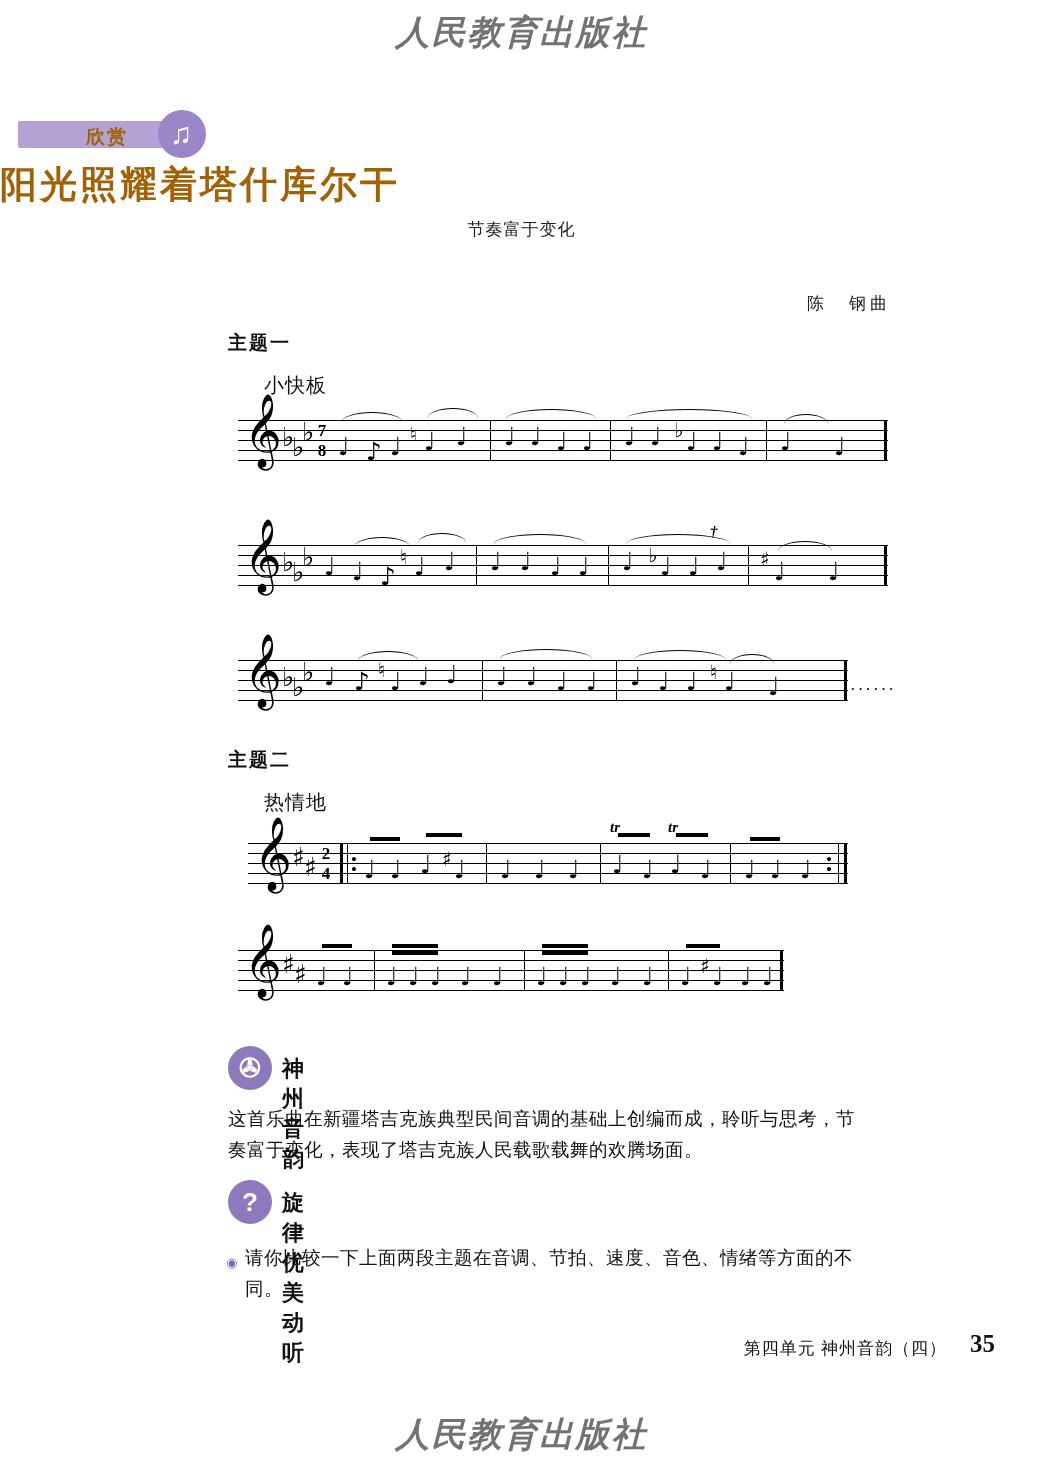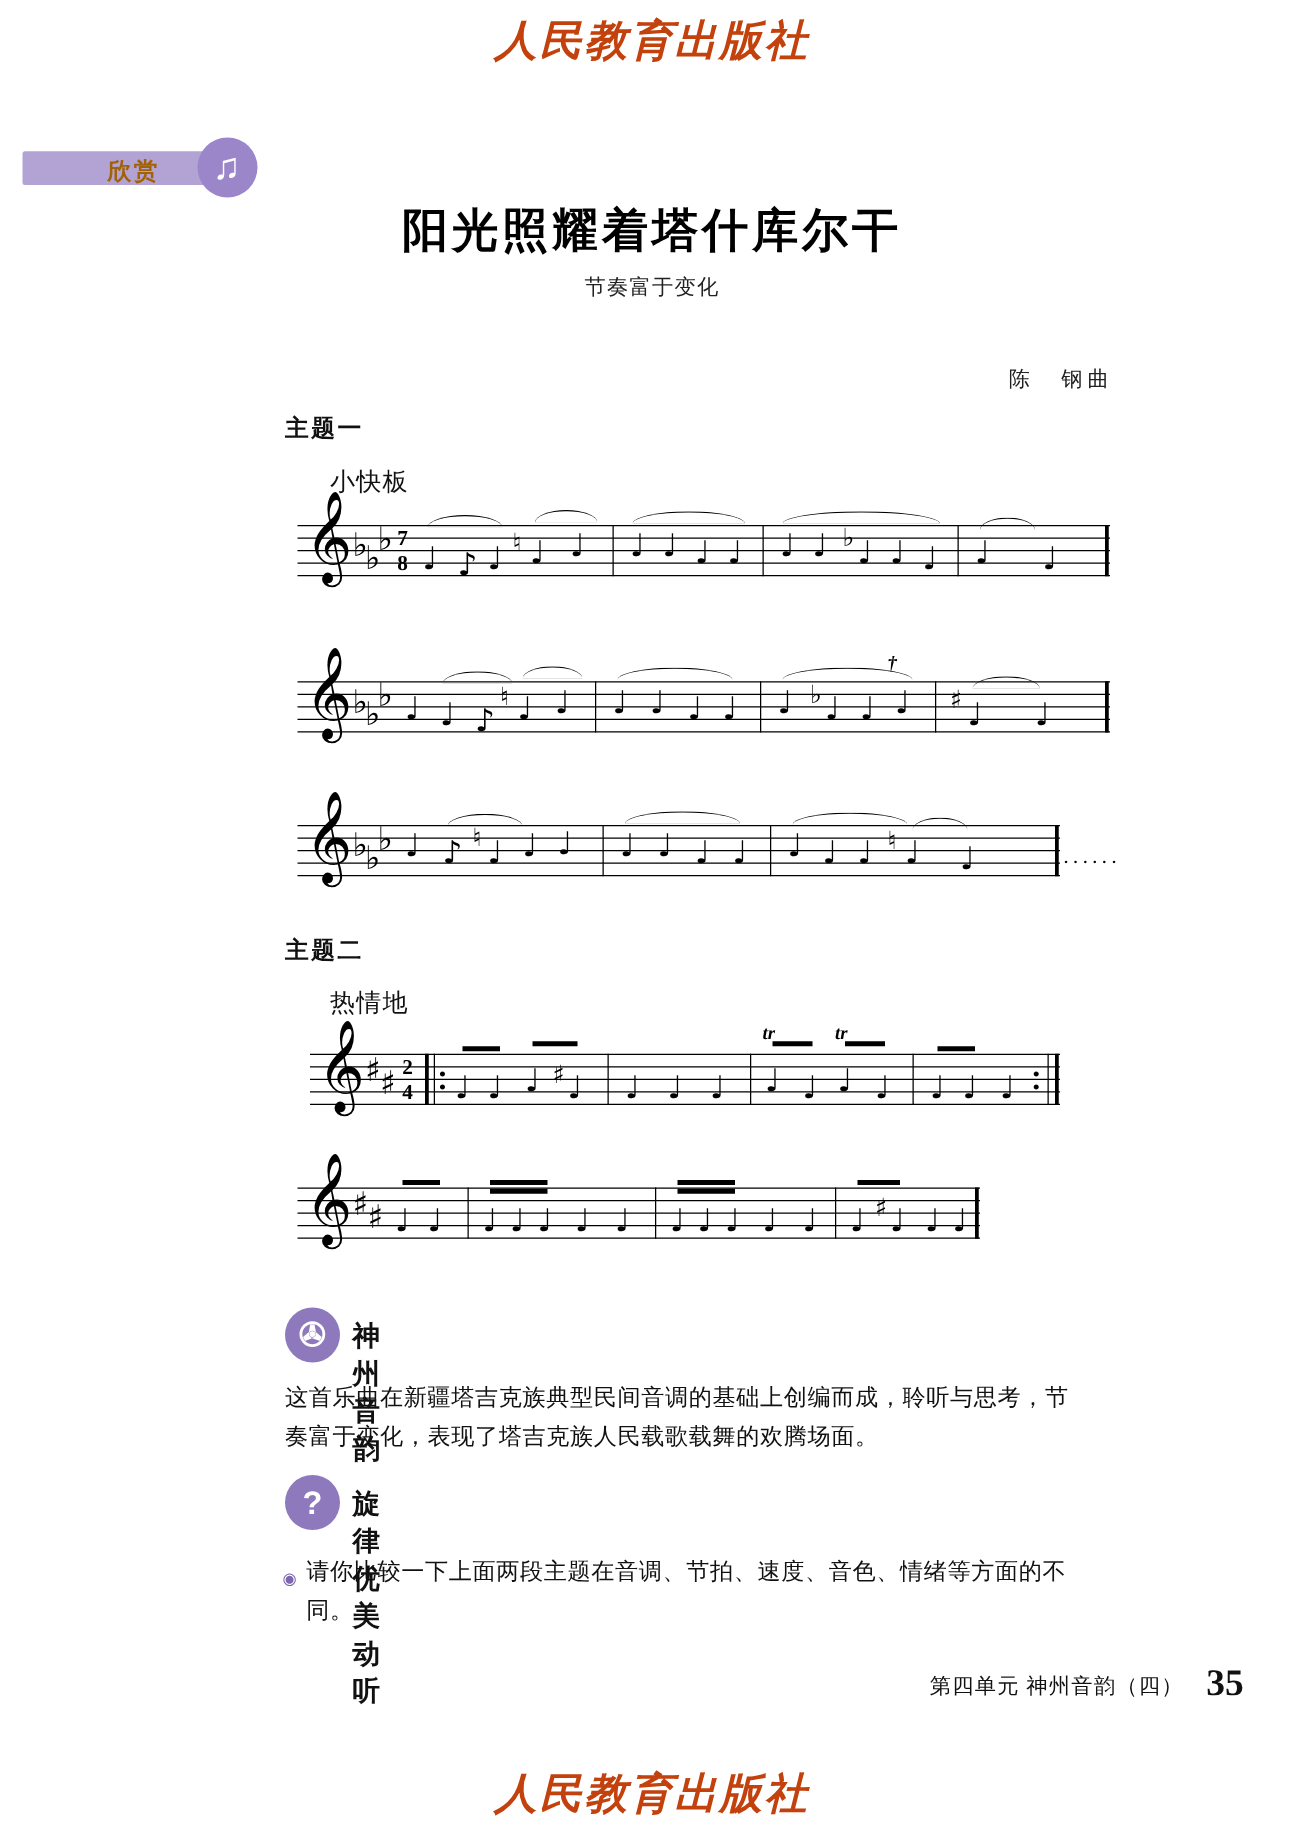--- a/index.html
+++ b/index.html
@@ -15,21 +15,21 @@
     color: #1a1a1a;
     overflow: hidden;
   }
 
   
   .publisher-mark {
     position: absolute;
     left: 0;
     width: 100%;
     text-align: center;
-    color: #c2410c;
+    color: #737373;
     font-family: "Liberation Serif", serif;
     font-weight: bold;
     font-style: italic;
     font-size: 34px;
     letter-spacing: 2px;
     white-space: nowrap;
   }
   .publisher-top { top: 10px; }
   .publisher-bottom { top: 1412px; }
 
@@ -77,26 +77,25 @@
     color: #ffffff;
     line-height: 40px;
   }
 
   
   .song-title {
     position: absolute;
     left: 0;
     top: 160px;
     width: 100%;
-    text-align: center;
     font-family: "Liberation Serif", serif;
     font-weight: bold;
     font-size: 37px;
     letter-spacing: 3px;
-    color: #000000;
+    color: #a16207;
   }
   .song-subtitle {
     position: absolute;
     left: 0;
     top: 218px;
     width: 100%;
     text-align: center;
     font-size: 17px;
     letter-spacing: 1px;
     color: #222;
@@ -302,21 +301,21 @@
     right: 96px;
     top: 1337px;
     font-size: 17px;
     letter-spacing: 1px;
     color: #111;
   }
   .footer-page {
     position: absolute;
     right: 48px;
     top: 1330px;
-    font-size: 30px;
+    font-size: 25px;
     font-weight: bold;
     color: #111;
   }
 </style>
 </head>
 <body>
 
 <div class="publisher-mark publisher-top">人民教育出版社</div>
 
 <div class="banner">

